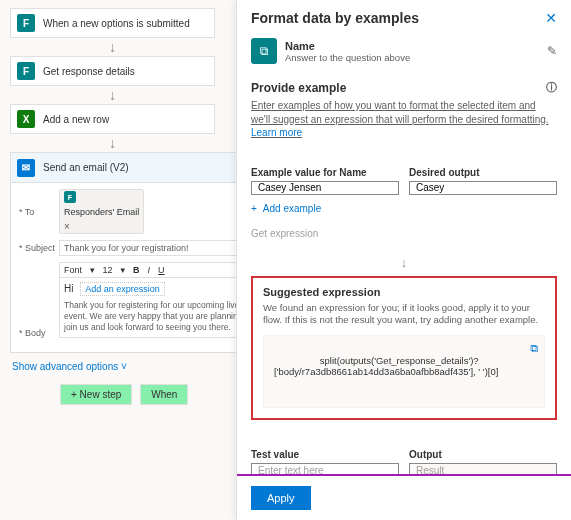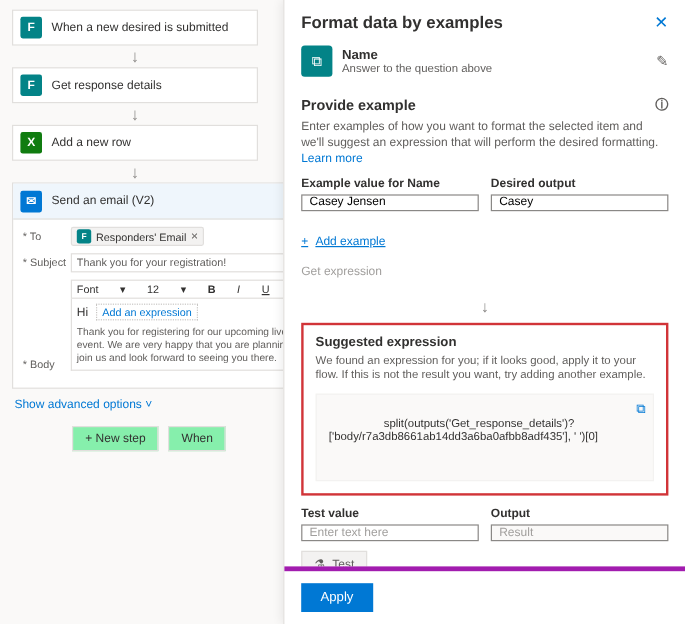--- a/index.html
+++ b/index.html
@@ -10,24 +10,24 @@
   .teal { background: #038387; }
   .green { background: #107c10; }
   .blue { background: #0078d4; }
   .step-title { font-size: 10px; }
   .arrow { width: 205px; text-align: center; color: #8a8886; font-size: 14px; height: 18px; line-height: 18px; }
   .email-card { background: #fff; border: 1px solid #e1dfdd; width: 280px; }
   .email-header { display: flex; align-items: center; height: 30px; background: #eff6fc; border-bottom: 1px solid #e1dfdd; padding-left: 6px; gap: 8px; }
   .email-body { padding: 6px 8px 8px 8px; font-size: 10px; }
   .field-row { display: flex; align-items: center; margin-bottom: 6px; }
   .field-label { width: 40px; color: #605e5c; font-size: 9px; }
-  .chip { display: inline-flex; align-items: flex-end; gap: 4px; background: #f3f2f1; border: 1px solid #e1dfdd; border-radius: 2px; padding: 1px 4px; font-size: 9px; }
+  .chip { display: inline-flex; align-items: flex-start; gap: 4px; background: #f3f2f1; border: 1px solid #e1dfdd; border-radius: 2px; padding: 1px 4px; font-size: 9px; flex-direction: column; }
   .chip .x { color: #605e5c; cursor: pointer; font-size: 10px; }
   .subject-input { border: 1px solid #e1dfdd; padding: 2px 4px; font-size: 9px; width: 200px; color: #605e5c; }
-  .toolbar { display: flex; align-items: center; gap: 18px; border: 1px solid #e1dfdd; padding: 2px 4px; font-size: 9px; width: 200px; }
+  .toolbar { display: flex; align-items: center; gap: 8px; border: 1px solid #e1dfdd; padding: 2px 4px; font-size: 9px; width: 200px; }
   .toolbar span { color: #323130; }
   .rich-body { border: 1px solid #e1dfdd; border-top: none; padding: 4px; width: 200px; }
   .add-expr { display:inline-block; border: 1px dotted #c8c6c4; color: #0078d4; font-size: 9px; padding: 1px 4px; margin-left: 4px; }
   .body-text { font-size: 8.5px; color: #605e5c; margin-top: 4px; line-height: 1.3; }
   .adv { color: #0078d4; font-size: 10px; margin-top: 8px; padding-left: 2px; }
   .footer-btns { display: flex; gap: 8px; margin-top: 12px; margin-left: 50px; }
   .btn-outline { background: #86efac; border: 1px solid #e1dfdd; padding: 4px 10px; font-size: 10px; color: #323130; }
 
   
   .panel { position: absolute; right: 0; top: 0; width: 335px; height: 520px; background: #fff; border-left: 1px solid #e1dfdd; box-shadow: -2px 0 8px rgba(0,0,0,0.08); display: flex; flex-direction: column; }
@@ -36,50 +36,50 @@
   .close { color: #0078d4; font-size: 14px; cursor: pointer; }
   .name-row { display: flex; align-items: center; padding: 4px 14px 10px 14px; gap: 8px; }
   .name-icon { width: 26px; height: 26px; background: #038387; border-radius: 3px; display:flex; align-items:center; justify-content:center; color:#fff; font-size:12px; }
   .name-txt { flex: 1; }
   .name-txt .t1 { font-size: 11px; font-weight: 600; }
   .name-txt .t2 { font-size: 9.5px; color: #605e5c; }
   .pencil { color: #605e5c; font-size: 12px; cursor: pointer; }
   .panel-scroll { flex: 1; overflow: hidden; padding: 0 14px; }
   .section-h { font-size: 12px; font-weight: 600; margin-top: 6px; display:flex; justify-content:space-between; align-items:center;}
   .section-h .info { color:#605e5c; font-size:11px; }
-  .section-d { font-size: 10px; color: #605e5c; margin: 4px 0 8px 0; line-height: 1.35; }
+  .section-d { font-size: 10px; color: #605e5c; margin: 4px 0 8px 0; line-height: 1.35; text-decoration: underline; }
   .section-d a { color: #0078d4; text-decoration: none; }
   .two-col { display: flex; gap: 10px; }
   .col { flex: 1; }
-  .col-lbl { font-size: 10px; font-weight: 600; margin-bottom: 3px; }
+  .col-lbl { font-size: 10px; font-weight: 600; margin-bottom: 3px; margin-top: 19px; }
   .text-input { width: 100%; border: 1px solid #8a8886; padding: 4px 6px; font-size: 10px; height: 14px; }
   .text-input::placeholder { color: #a19f9d; }
-  .add-example { color: #0078d4; font-size: 10px; margin-top: 20px; cursor: pointer; text-decoration: underline; }
+  .add-example { color: #0078d4; font-size: 10px; margin-top: 8px; cursor: pointer; }
   .add-example::before { content: "+"; margin-right: 6px; }
   .get-expr { text-align: left; color: #a19f9d; font-size: 10px; margin: 14px 0 16px 0; }
   .down-arrow { text-align: center; color: #8a8886; font-size: 13px; margin-bottom: 6px; }
   .suggested-box { border: 2px solid #d13438; padding: 8px 10px 10px 10px; }
   .sugg-title { font-size: 11px; font-weight: 600; }
   .sugg-desc { font-size: 9.5px; color: #605e5c; margin: 4px 0 8px 0; line-height: 1.35; }
   .code { background: #faf9f8; border: 1px solid #f3f2f1; padding: 8px 26px 8px 10px; font-family: Consolas, monospace; font-size: 9.5px; color: #323130; position: relative; white-space: pre-wrap; word-break: break-all; }
   .copy { position: absolute; right: 6px; top: 6px; color: #0078d4; font-size: 11px; cursor: pointer; }
   .test-row { display: flex; gap: 10px; margin-top: 10px; }
   .test-btn { margin-top: 8px; display:inline-flex; align-items:center; gap:6px; border: 1px solid #e1dfdd; background: #f3f2f1; padding: 4px 10px; font-size: 10px; color: #605e5c;}
-  .panel-footer { padding: 10px 14px; border-top: 4px solid #a21caf; display: flex; gap: 24px; }
+  .panel-footer { padding: 10px 14px; border-top: 2px solid #a21caf; display: flex; gap: 24px; }
   .btn-primary { background: #0078d4; color: #fff; border: none; padding: 6px 16px; font-size: 11px; cursor: pointer; }
   .btn-secondary { background: #fff; color: #323130; border: 1px solid #8a8886; padding: 6px 14px; font-size: 11px; cursor: pointer; }
   .readonly { background:#faf9f8; color:#a19f9d; }
 </style>
 </head>
 <body>
 
 <div class="canvas">
   <div class="step">
     <div class="step-icon teal">F</div>
-    <div class="step-title">When a new desired is submitted</div>
+    <div class="step-title">When a new options is submitted</div>
   </div>
   <div class="arrow">↓</div>
   <div class="step">
     <div class="step-icon teal">F</div>
     <div class="step-title">Get response details</div>
   </div>
   <div class="arrow">↓</div>
   <div class="step">
     <div class="step-icon green">X</div>
     <div class="step-title">Add a new row</div>

